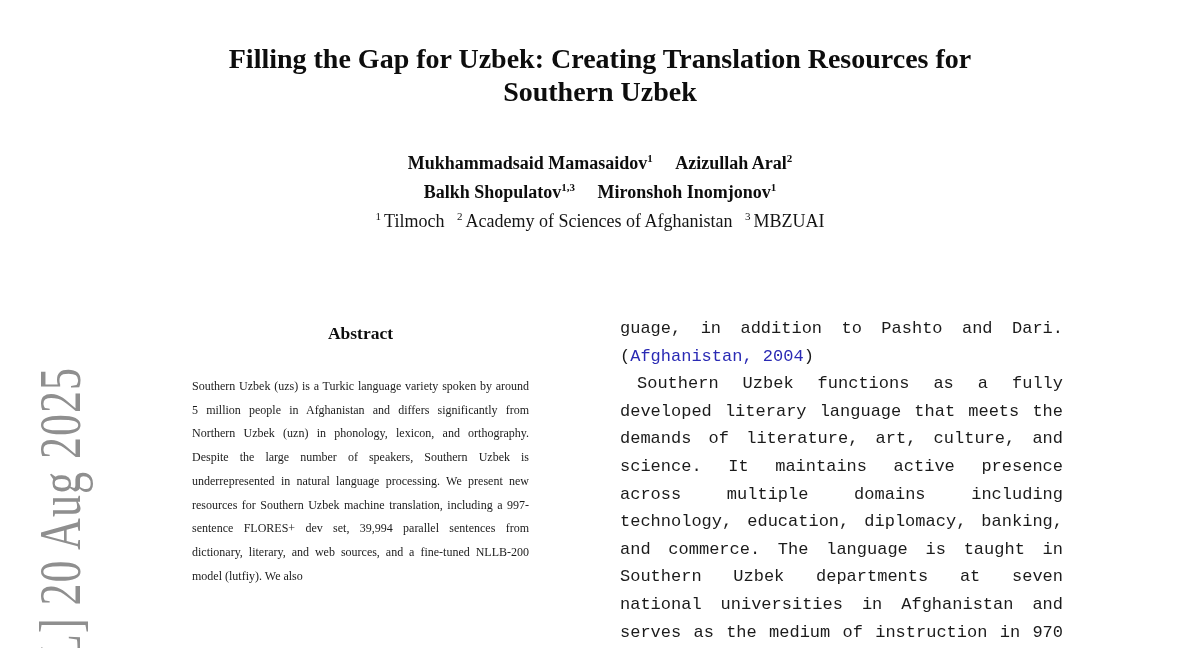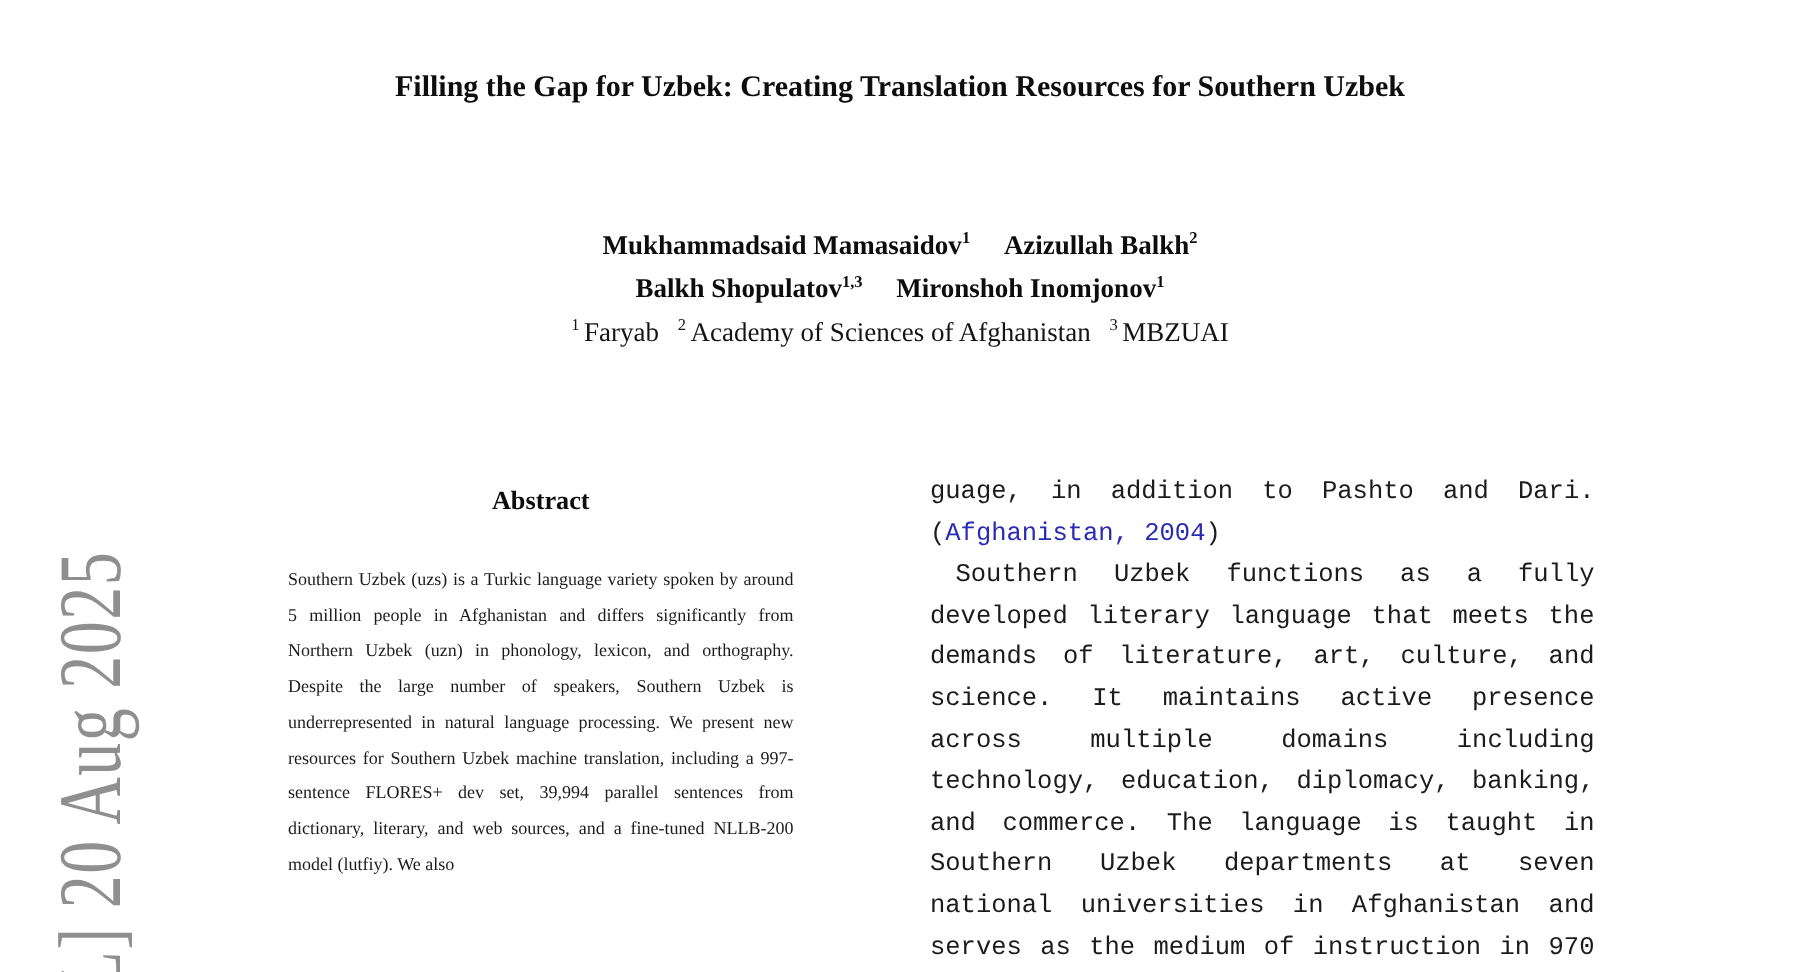--- a/index.html
+++ b/index.html
@@ -29,21 +29,21 @@
 
   
   .title-wrap {
     position: absolute;
     left: 0; right: 0; top: 42px;
     text-align: center;
   }
   .title {
     display: inline-block;
     max-width: 820px;
-    font-size: 20px;
+    font-size: 28px;
     font-weight: bold;
     line-height: 33px;
     color: #0d0d0d;
   }
 
   
   .authors-block {
     position: absolute;
     left: 0; right: 0; top: 149px;
     text-align: center;
@@ -120,28 +120,28 @@
 
   <div class="watermark">L]  20 Aug 2025</div>
 
   <div class="title-wrap">
     <div class="title">Filling the Gap for Uzbek: Creating Translation Resources for Southern Uzbek</div>
   </div>
 
   <div class="authors-block">
     <div class="author-line">
       <span class="author"><span>Mukhammadsaid Mamasaidov</span><sup>1</sup></span>
-      <span class="author"><span>Azizullah Balkh</span><sup>2</sup></span>
+      <span class="author"><span>Azizullah Aral</span><sup>2</sup></span>
     </div>
     <div class="author-line">
       <span class="author"><span>Balkh Shopulatov</span><sup>1,3</sup></span>
       <span class="author"><span>Mironshoh Inomjonov</span><sup>1</sup></span>
     </div>
     <div class="affil-line">
-      <span class="affil"><sup>1</sup><span>Faryab</span></span>
+      <span class="affil"><sup>1</sup><span>Tilmoch</span></span>
       <span class="affil"><sup>2</sup><span>Academy of Sciences of Afghanistan</span></span>
       <span class="affil"><sup>3</sup><span>MBZUAI</span></span>
     </div>
   </div>
 
   <div class="abstract-col">
     <h2 class="abstract-heading">Abstract</h2>
     <p class="abstract-text">Southern Uzbek (uzs) is a Turkic language variety spoken by around 5 million people in Afghanistan and differs significantly from Northern Uzbek (uzn) in phonology, lexicon, and orthography. Despite the large number of speakers, Southern Uzbek is underrepresented in natural language processing. We present new resources for Southern Uzbek machine translation, including a 997-sentence FLORES+ dev set, 39,994 parallel sentences from dictionary, literary, and web sources, and a fine-tuned NLLB-200 model (lutfiy). We also</p>
   </div>
 

